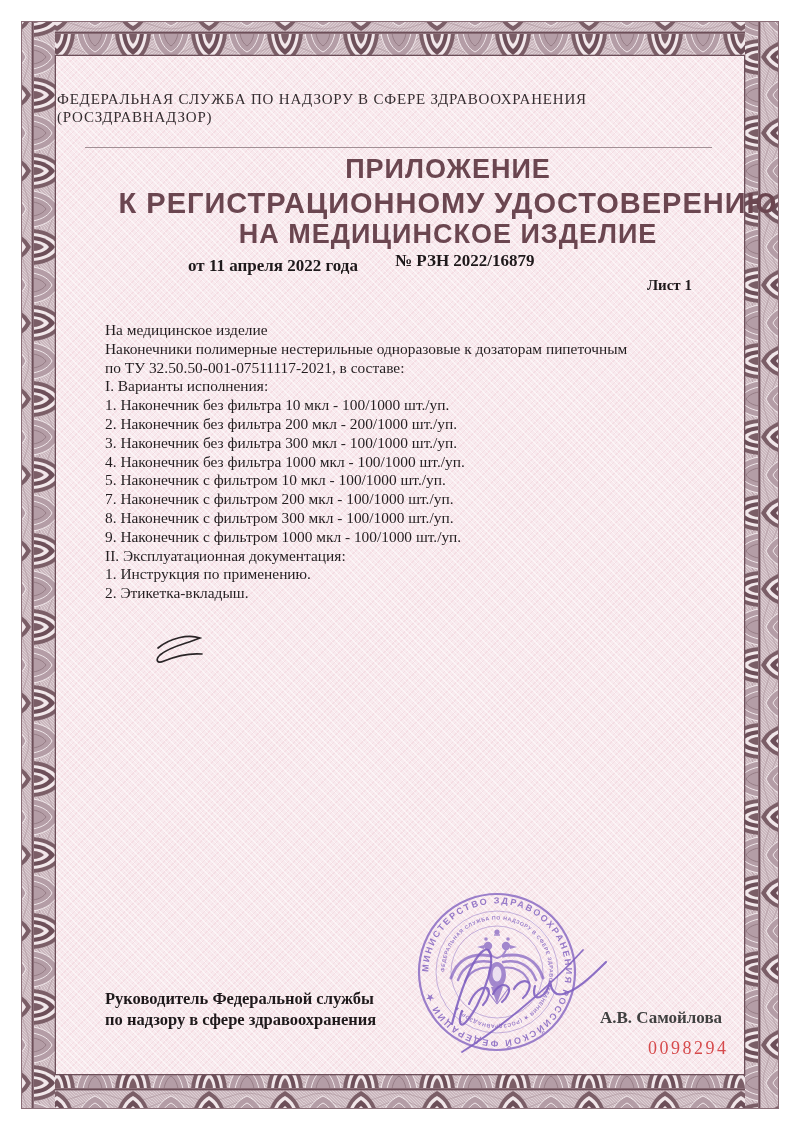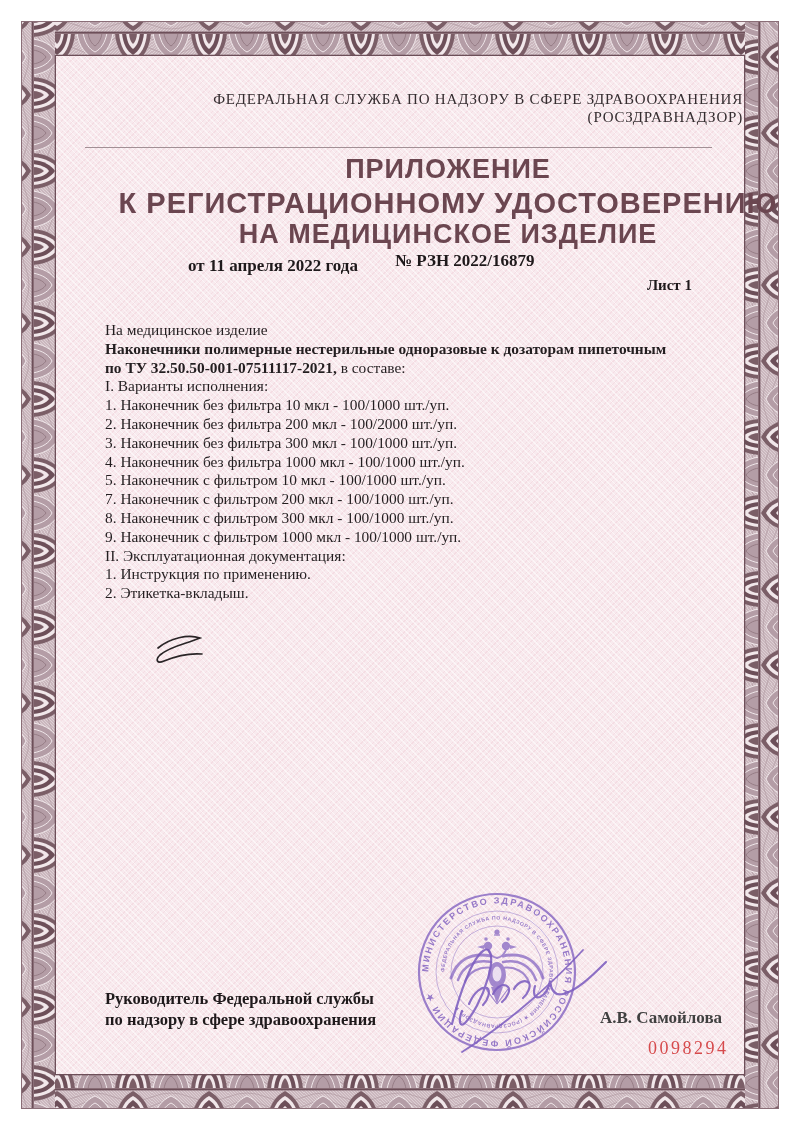--- a/index.html
+++ b/index.html
@@ -6,37 +6,37 @@
   .page{position:relative;width:800px;height:1130px;background:#ffffff;overflow:hidden;
         font-family:"Liberation Serif",serif;}
   .border-svg{position:absolute;left:0;top:0;}
   .paper{position:absolute;left:56px;top:56px;width:688px;height:1018px;
          background-color:#f8eaee;
          background-image:
            repeating-linear-gradient(45deg, rgba(255,255,255,.55) 0 1px, rgba(255,255,255,0) 1px 4px),
            repeating-linear-gradient(-45deg, rgba(240,205,214,.45) 0 1px, rgba(255,255,255,0) 1px 4px);}
   .content{position:absolute;left:0;top:0;width:800px;height:1130px;}
 
-  .hdr{position:absolute;left:57px;top:90px;width:686px;text-align:right;
+  .hdr{position:absolute;left:57px;top:90px;width:686px;text-align:left;
        color:#352d30;font-size:15px;letter-spacing:.8px;line-height:18px;}
   .rule{position:absolute;left:85px;top:147px;width:627px;height:1px;background:#a29095;}
 
   .title{position:absolute;left:57px;width:686px;text-align:center;color:#6b4650;
          font-family:"Liberation Sans",sans-serif;font-weight:700;letter-spacing:1px;padding-left:48px;}
   .t1{top:154px;font-size:27px;}
   .t2{top:187px;font-size:29px;}
   .t3{top:219px;font-size:27px;}
 
   .meta-date{position:absolute;left:188px;top:256px;font-weight:700;font-size:17px;color:#1e191b;}
   .meta-num {position:absolute;left:395px;top:251px;font-weight:700;font-size:17px;color:#1e191b;text-align:right;}
   .meta-sheet{position:absolute;right:108px;top:277px;font-weight:700;font-size:15px;color:#1e191b;}
 
   .doc-body{position:absolute;left:105px;top:321px;width:645px;
             font-size:15.4px;line-height:18.8px;color:#231e20;}
-  .doc-body .b{font-weight:700;}
+  .doc-body .b{font-weight:400;}
 
   .sig-role{position:absolute;left:105px;top:988px;width:330px;font-weight:700;
             font-size:16.5px;line-height:21px;color:#1e191b;}
   .sig-name{position:absolute;left:600px;top:1008px;font-weight:700;font-size:17px;color:#404040;}
   .serial{position:absolute;left:648px;top:1038px;font-size:18px;letter-spacing:2.5px;
           color:#d64a4c;font-weight:400;}
 
   .zmark{position:absolute;left:148px;top:628px;}
   .stamp{position:absolute;left:415px;top:890px;}
   .autograph{position:absolute;left:413px;top:928px;}
@@ -106,21 +106,21 @@
     <div class="meta-date">от  11 апреля 2022 года</div>
     <div class="meta-num">№  РЗН 2022/16879</div>
     <div class="meta-sheet">Лист  1</div>
 
     <div class="doc-body">
       <div>На медицинское изделие</div>
       <div class="b">Наконечники полимерные нестерильные одноразовые к дозаторам пипеточным</div>
       <div><span class="b">по ТУ 32.50.50-001-07511117-2021,</span><span> в составе:</span></div>
       <div>I. Варианты исполнения:</div>
       <div>1. Наконечник без фильтра 10 мкл - 100/1000 шт./уп.</div>
-      <div>2. Наконечник без фильтра 200 мкл - 100/2000 шт./уп.</div>
+      <div>2. Наконечник без фильтра 200 мкл - 200/1000 шт./уп.</div>
       <div>3. Наконечник без фильтра 300 мкл - 100/1000 шт./уп.</div>
       <div>4. Наконечник без фильтра 1000 мкл - 100/1000 шт./уп.</div>
       <div>5. Наконечник с фильтром 10 мкл - 100/1000 шт./уп.</div>
       <div>7. Наконечник с фильтром 200 мкл - 100/1000 шт./уп.</div>
       <div>8. Наконечник с фильтром 300 мкл - 100/1000 шт./уп.</div>
       <div>9. Наконечник с фильтром 1000 мкл - 100/1000 шт./уп.</div>
       <div>II. Эксплуатационная документация:</div>
       <div>1. Инструкция по применению.</div>
       <div>2. Этикетка-вкладыш.</div>
     </div>

